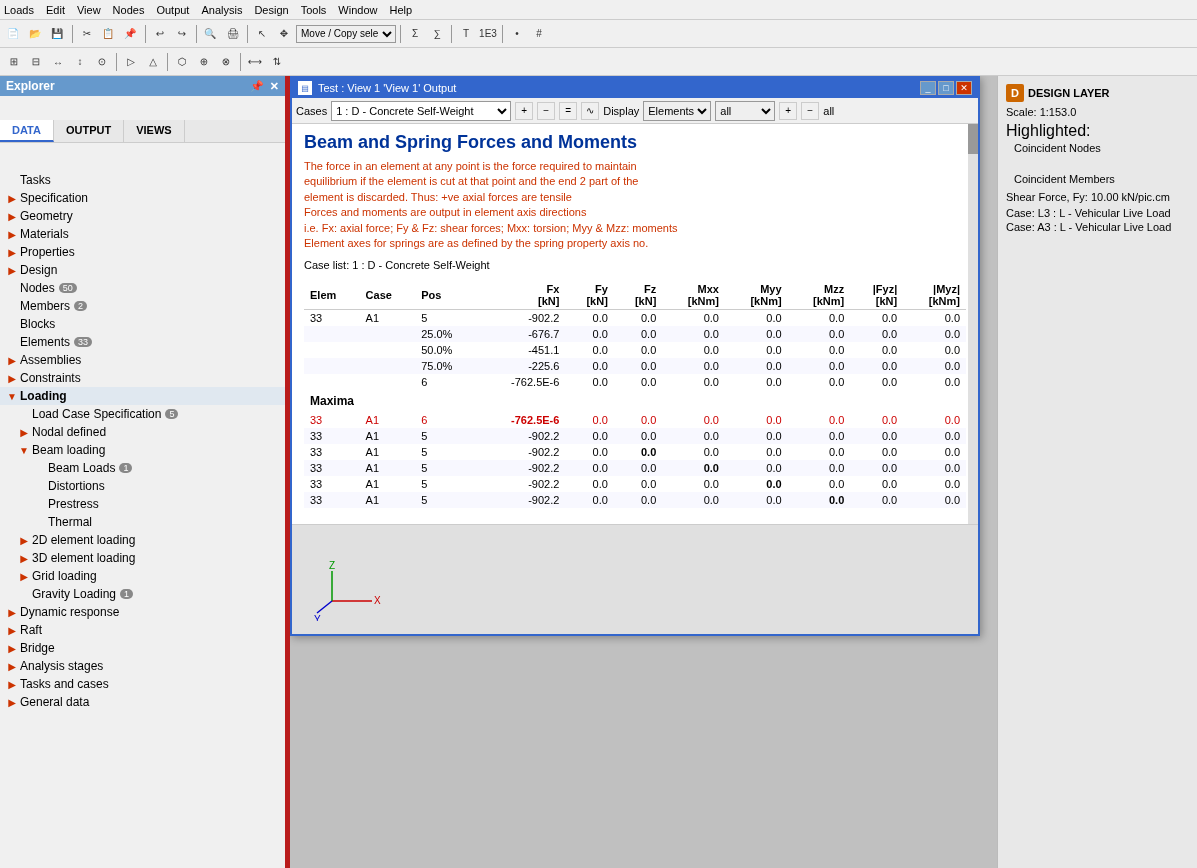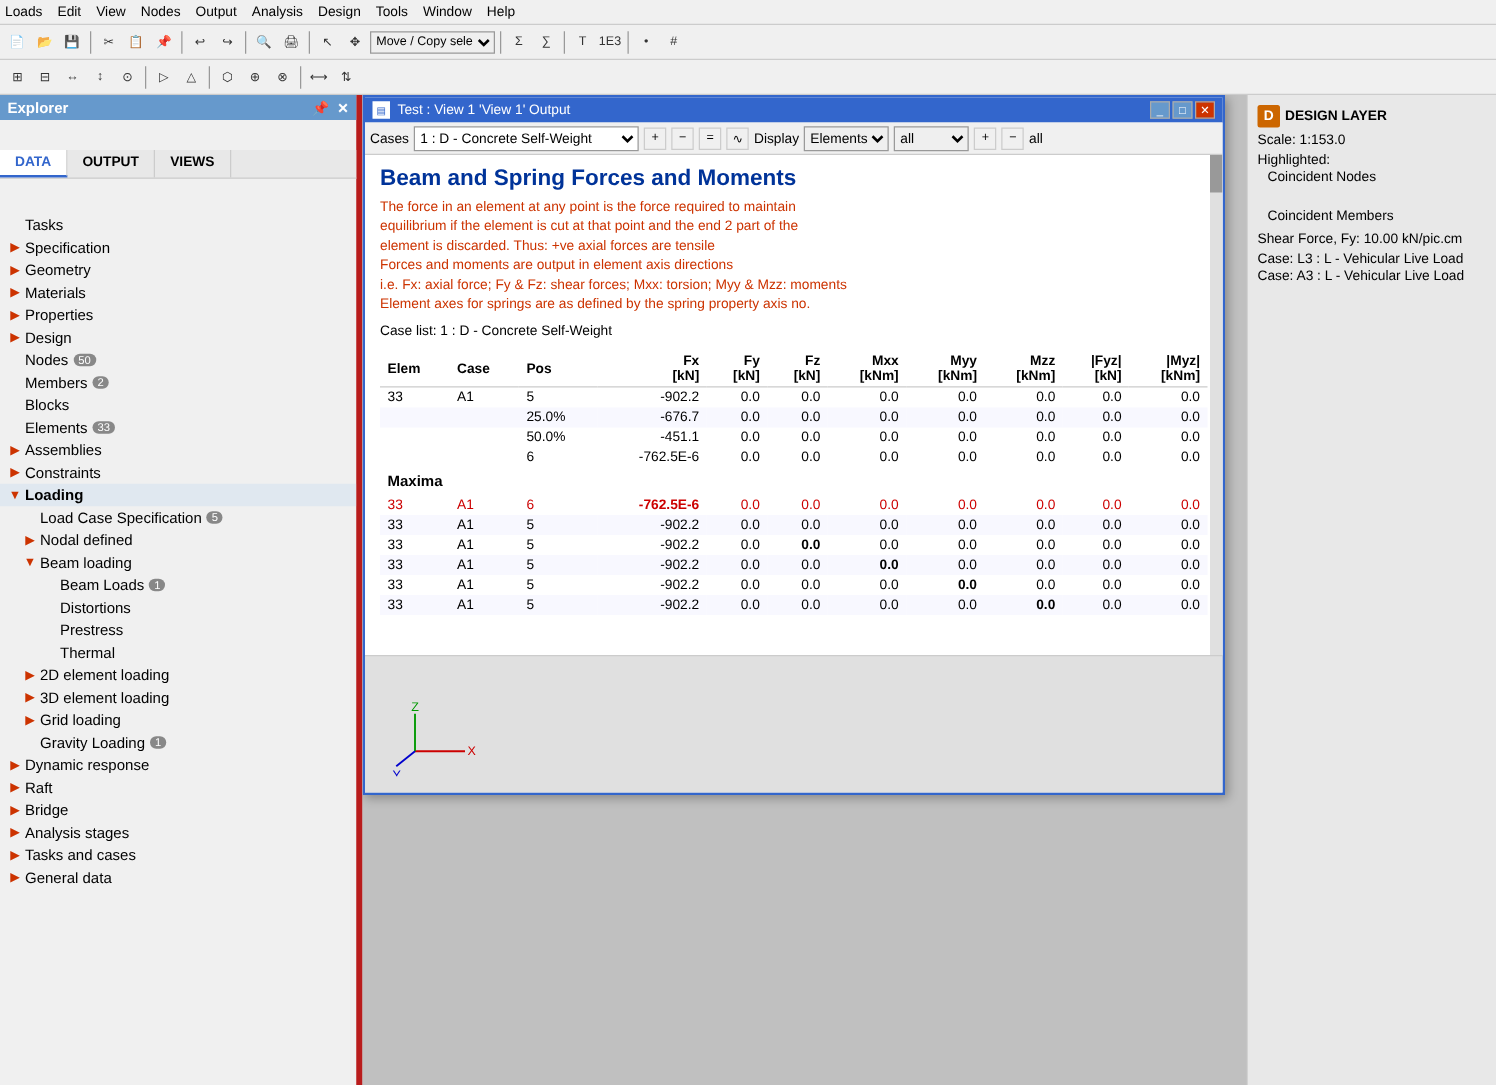--- a/index.html
+++ b/index.html
@@ -394,20 +394,33 @@
               <td>50.0%</td>
               <td>-451.1</td>
               <td>0.0</td>
               <td>0.0</td>
               <td>0.0</td>
               <td>0.0</td>
               <td>0.0</td>
               <td>0.0</td>
               <td>0.0</td>
             </tr>
+            <tr class="row-stripe">
+              <td></td>
+              <td></td>
+              <td>75.0%</td>
+              <td>-225.6</td>
+              <td>0.0</td>
+              <td>0.0</td>
+              <td>0.0</td>
+              <td>0.0</td>
+              <td>0.0</td>
+              <td>0.0</td>
+              <td>0.0</td>
+            </tr>
             <tr>
               <td></td>
               <td></td>
               <td>6</td>
               <td>-762.5E-6</td>
               <td>0.0</td>
               <td>0.0</td>
               <td>0.0</td>
               <td>0.0</td>
               <td>0.0</td>
@@ -515,21 +528,21 @@
         </div>
       </div>
     </div>
 
     <div class="right-panel" style="position:absolute; right:0; top:0; bottom:0; width:200px; background:#e8e8e8; border-left:1px solid #bbb; padding:8px; font-size:11px; overflow:hidden;">
       <div style="display:flex; align-items:center; margin-bottom:4px;">
         <div class="right-d-badge">D</div>
         <span style="font-weight:bold; font-size:11px;">DESIGN LAYER</span>
       </div>
       <div style="font-size:11px; margin-bottom:4px;">Scale: 1:153.0</div>
-      <div style="font-size:11px; margin-bottom:2px;">Highlighted:</div>
+      <div style="font-size:16px; margin-bottom:2px;">Highlighted:</div>
       <div style="font-size:11px; margin-bottom:19px; padding-left:8px;">Coincident Nodes</div>
       <div style="font-size:11px; margin-bottom:6px; padding-left:8px;">Coincident Members</div>
       <div style="font-size:11px; margin-bottom:4px;">Shear Force, Fy: 10.00 kN/pic.cm</div>
       <div style="font-size:11px; margin-bottom:2px;">Case: L3 : L - Vehicular Live Load</div>
       <div style="font-size:11px;">Case: A3 : L - Vehicular Live Load</div>
     </div>
 
   </div>
 </div>
 

